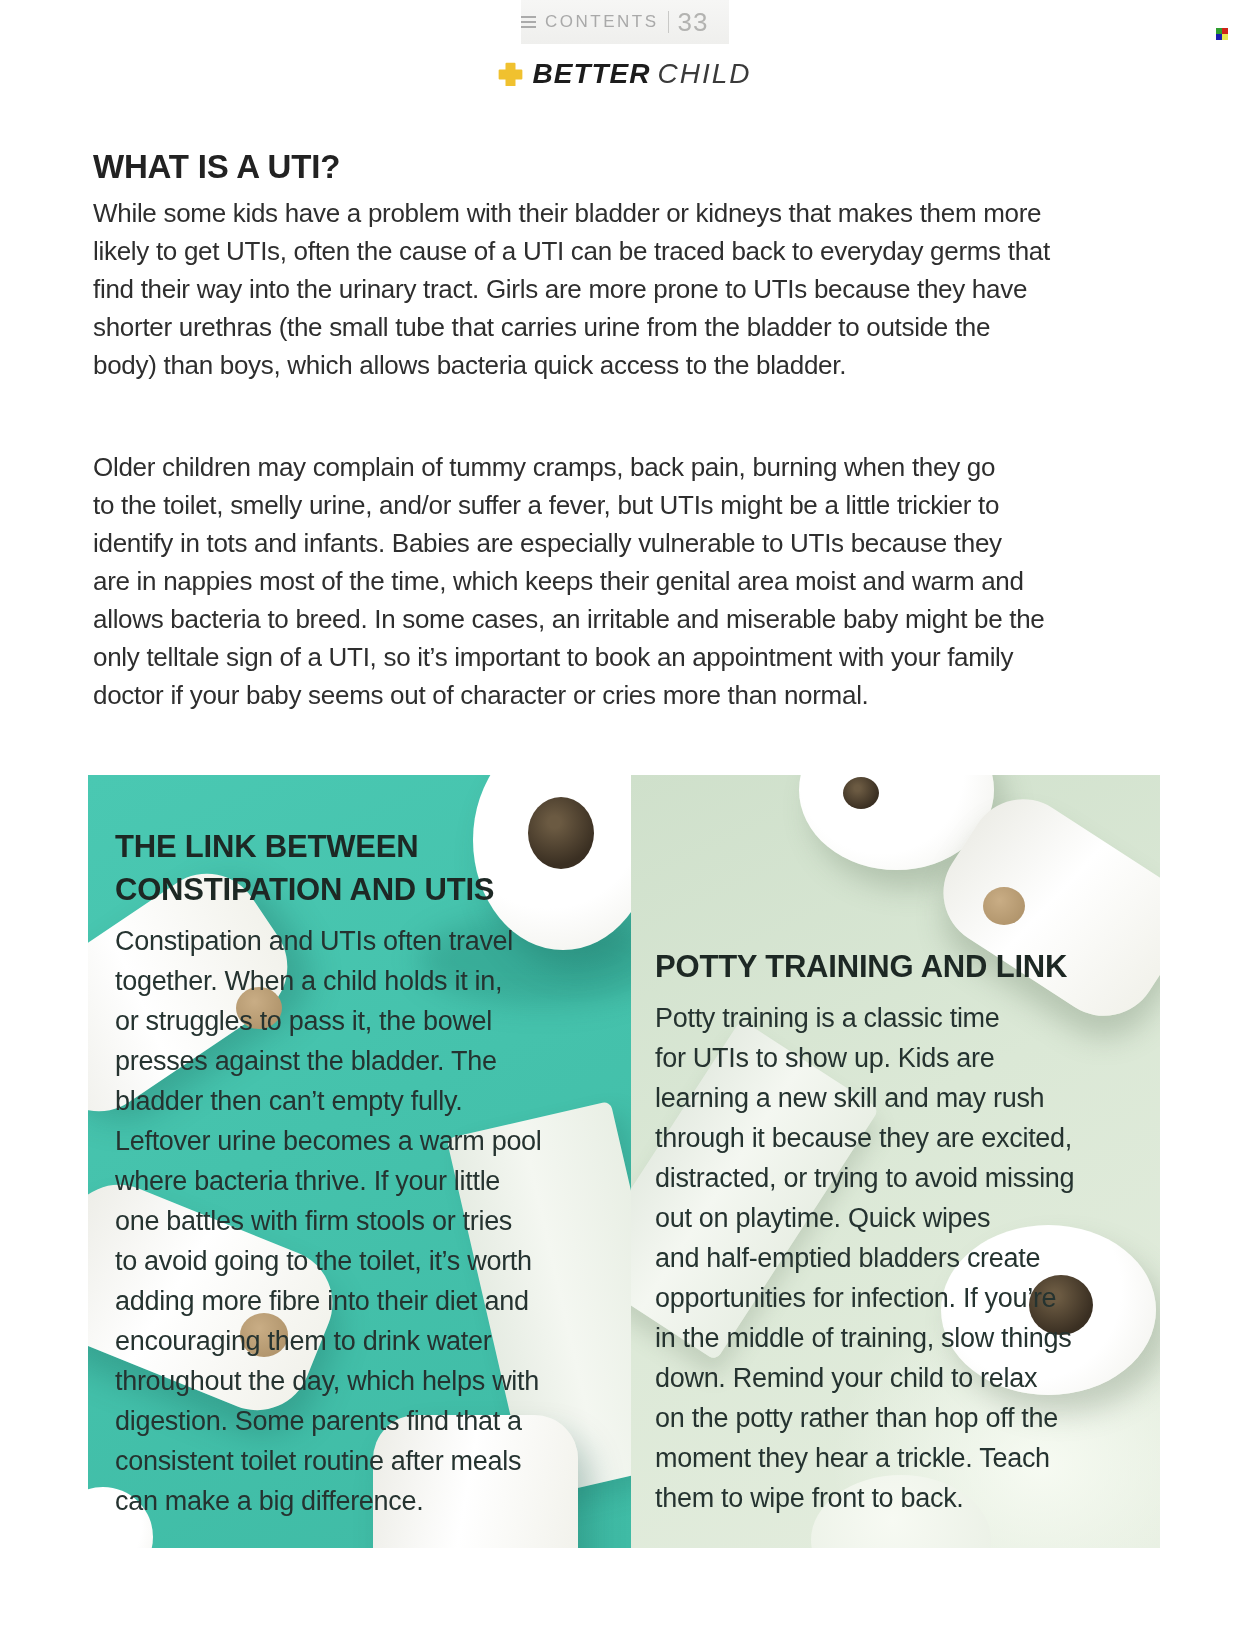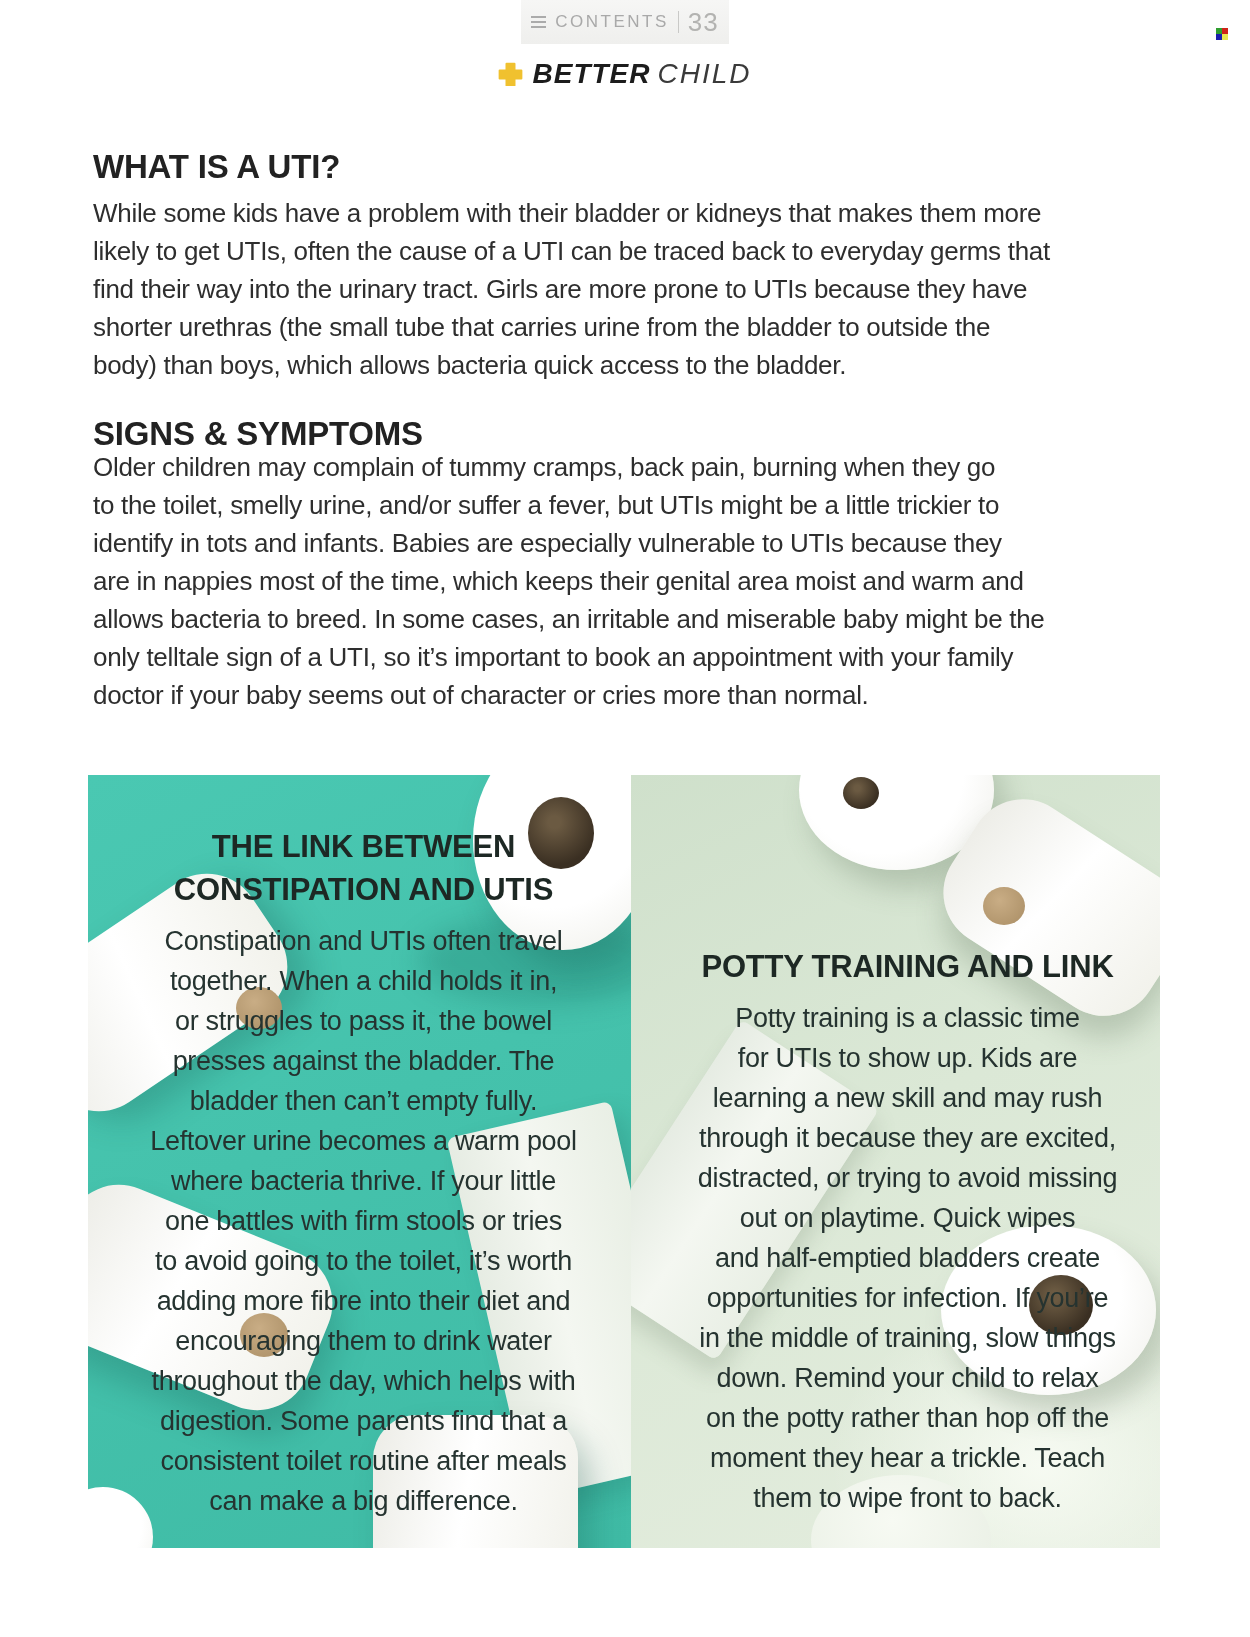--- a/index.html
+++ b/index.html
@@ -2,21 +2,21 @@
 <html><head>
 <meta charset="utf-8">
 <style>
   html,body{margin:0;padding:0;background:#ffffff;}
   .page{position:relative;width:1250px;height:1637px;background:#ffffff;overflow:hidden;
         font-family:"Liberation Sans","DejaVu Sans",sans-serif;color:#2d2d2d;}
 
   
   .contents-bar{position:absolute;top:0;left:50%;transform:translateX(-50%);
     width:208px;height:44px;background:linear-gradient(#f6f6f5,#efefed);
-    display:flex;align-items:center;justify-content:center;gap:9px;cursor:pointer;}
+    display:flex;align-items:center;gap:9px;cursor:pointer;}
   .hamburger{display:inline-block;width:15px;}
   .hamburger span{display:block;height:2px;background:#ababab;margin:3px 0;}
   .contents-label{font-size:17px;letter-spacing:2.5px;color:#a9a9a9;}
   .contents-divider{width:1px;height:22px;background:#c9c9c7;}
   .contents-page{font-size:26px;color:#b3b3b1;letter-spacing:1px;}
 
   
   .reg-mark{position:absolute;top:28px;left:1216px;width:12px;height:12px;
     display:grid;grid-template-columns:6px 6px;grid-template-rows:6px 6px;}
   .reg-mark i{display:block;}
@@ -57,21 +57,21 @@
   .strip{position:absolute;z-index:1;background:linear-gradient(90deg,#e6ece3,#f4f7f1 45%,#e9efe5);
     border-radius:8px;}
   .shadow-soft{position:absolute;z-index:0;border-radius:50%;filter:blur(14px);}
   .sh-teal{background:rgba(10,90,78,0.22);}
   .light-patch{position:absolute;z-index:0;background:radial-gradient(closest-side,rgba(250,253,246,0.85),rgba(250,253,246,0));}
 
   .box-shadowed{box-shadow:14px 20px 32px rgba(15,80,70,0.25);}
   .box-shadowed-m{box-shadow:12px 18px 28px rgba(90,110,85,0.28);}
 
   
-  .col{position:absolute;z-index:5;text-align:center;}
+  .col{position:absolute;z-index:5;}
   .col-left{left:27px;top:50px;width:497px;}
   .col-right{left:24px;top:170px;width:505px;}
   .col-h{margin:0 0 10px 0;font-size:31px;line-height:43px;font-weight:700;
     color:#1d2824;letter-spacing:-0.2px;white-space:pre-line;}
   .col-p{margin:0;font-size:27px;line-height:40px;color:#253330;
     letter-spacing:-0.3px;white-space:pre-line;}
 </style>
 </head>
 <body>
 
@@ -103,21 +103,20 @@
     </span><span class="b-bold">BETTER</span><span class="b-light">CHILD</span>
   </div>
 
   <h2 class="article-h h-what">WHAT IS A UTI?</h2>
   <p class="article-p p-what">While some kids have a problem with their bladder or kidneys that makes them more
 likely to get UTIs, often the cause of a UTI can be traced back to everyday germs that
 find their way into the urinary tract. Girls are more prone to UTIs because they have
 shorter urethras (the small tube that carries urine from the bladder to outside the
 body) than boys, which allows bacteria quick access to the bladder.</p>
 
-  <h2 class="article-h h-signs">SIGNS &amp; SYMPTOMS</h2>
   <p class="article-p p-signs">Older children may complain of tummy cramps, back pain, burning when they go
 to the toilet, smelly urine, and/or suffer a fever, but UTIs might be a little trickier to
 identify in tots and infants. Babies are especially vulnerable to UTIs because they
 are in nappies most of the time, which keeps their genital area moist and warm and
 allows bacteria to breed. In some cases, an irritable and miserable baby might be the
 only telltale sign of a UTI, so it’s important to book an appointment with your family
 doctor if your baby seems out of character or cries more than normal.</p>
 
   <div class="feature-box">
 

